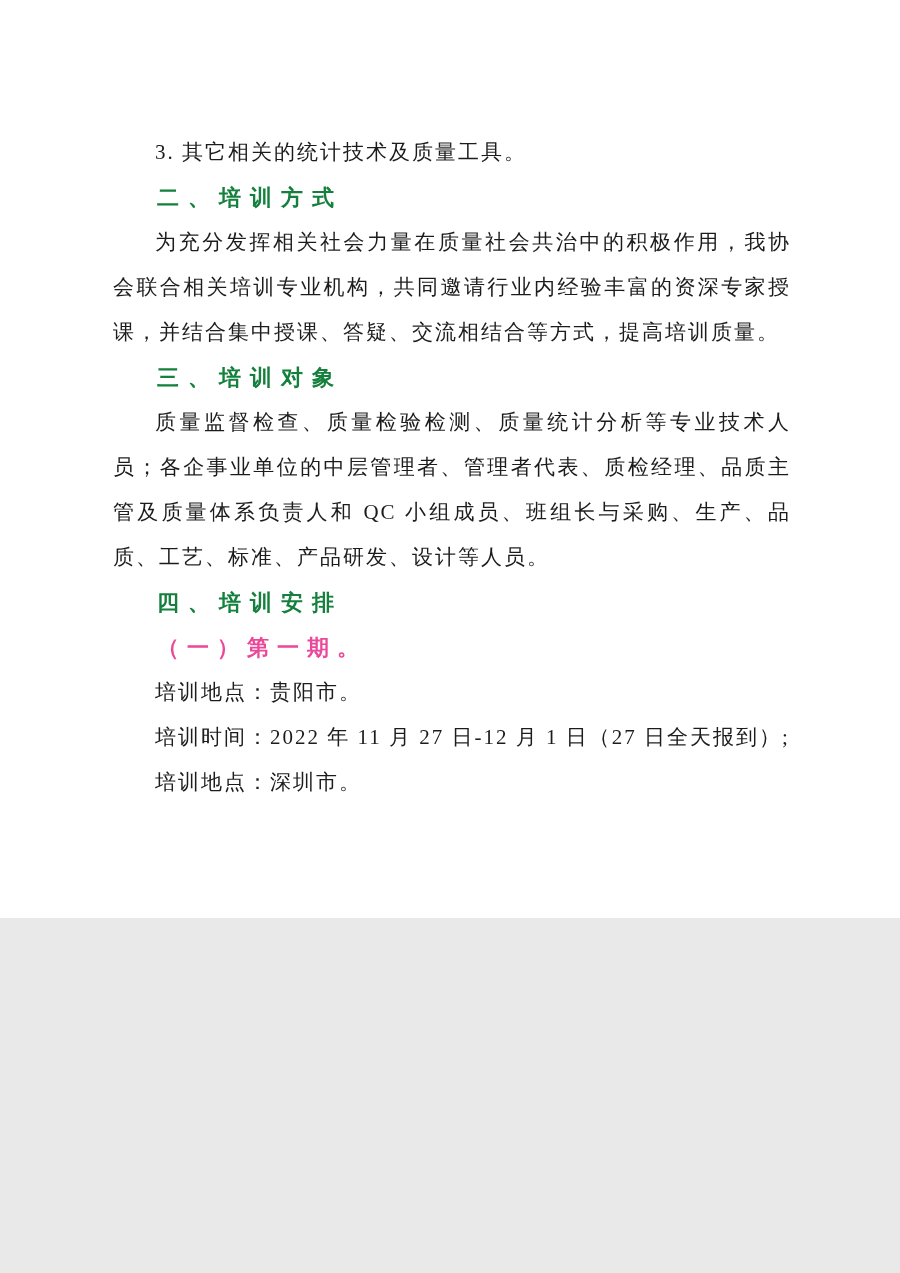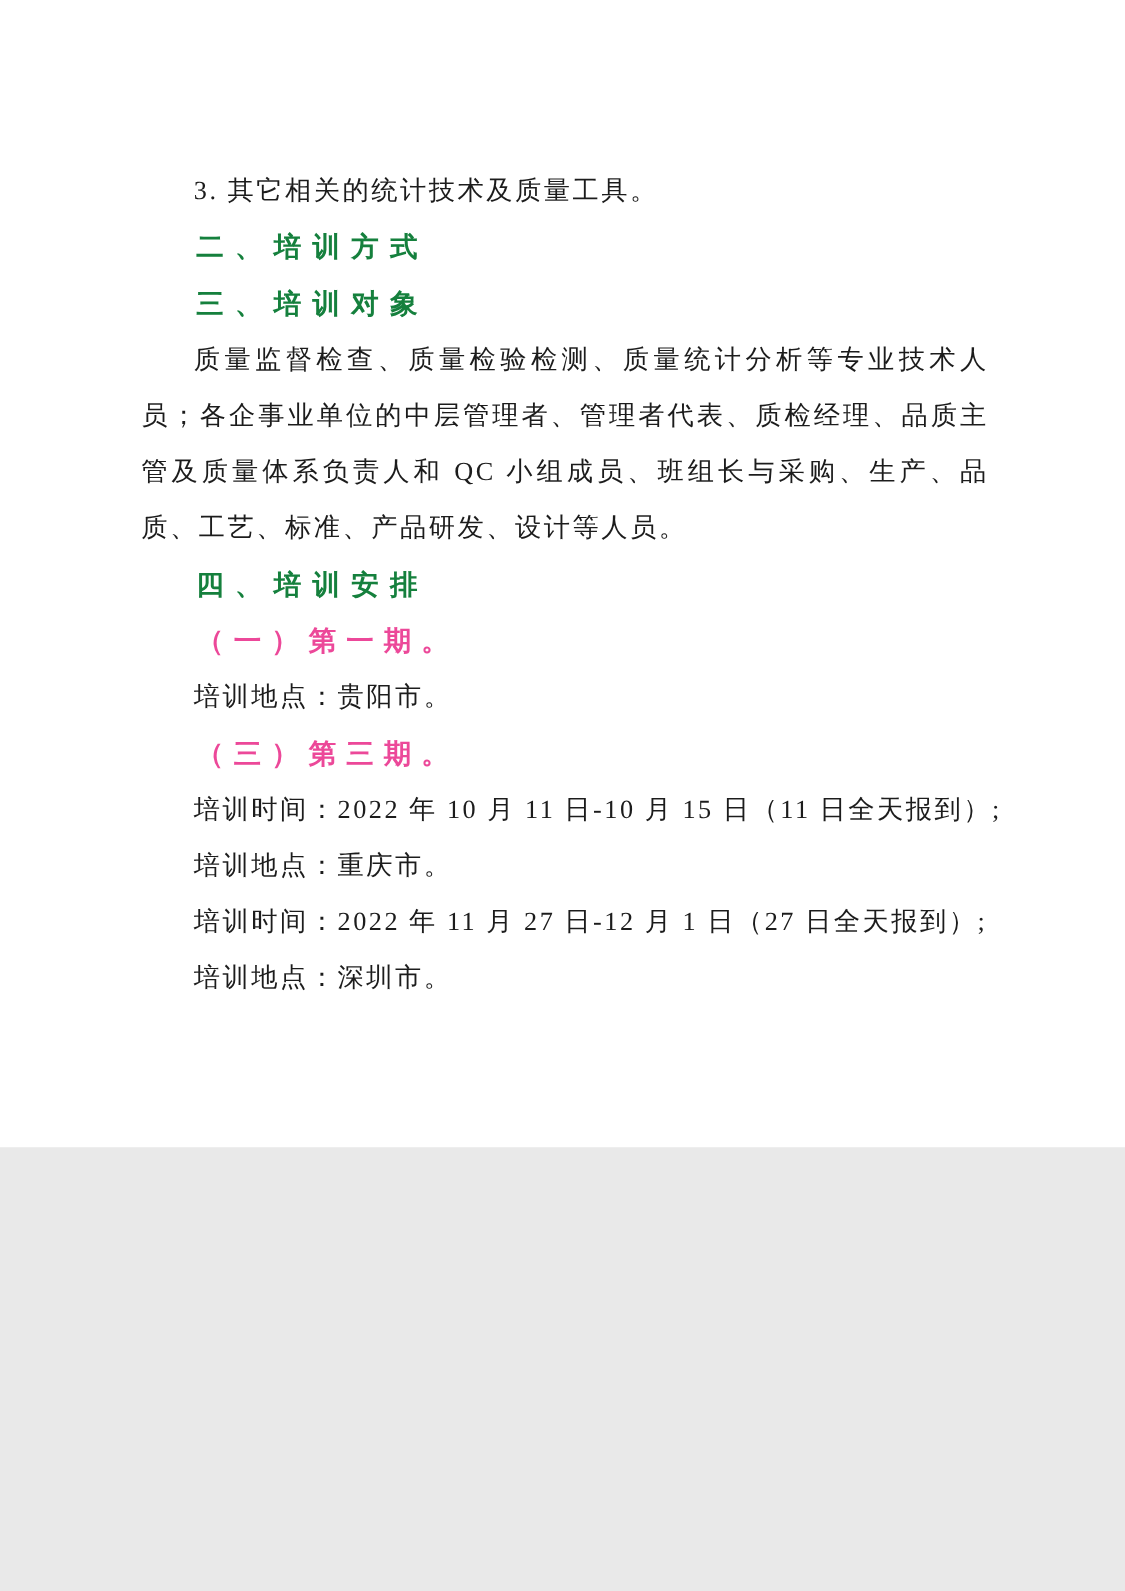--- a/index.html
+++ b/index.html
@@ -82,38 +82,34 @@
 <body>
 
 <div class="page">
 
   <div class="content">
 
     <p class="list-line">3. 其它相关的统计技术及质量工具。</p>
 
     <p class="heading">二、培训方式</p>
 
+    <p class="body-para">为充分发挥相关社会力量在质量社会共治中的积极作用，我协会联合相关培训专业机构，共同邀请行业内经验丰富的资深专家授课，并结合集中授课、答疑、交流相结合等方式，提高培训质量。</p>
 
     <p class="heading">三、培训对象</p>
 
     <p class="body-para">质量监督检查、质量检验检测、质量统计分析等专业技术人员；各企事业单位的中层管理者、管理者代表、质检经理、品质主管及质量体系负责人和 QC 小组成员、班组长与采购、生产、品质、工艺、标准、产品研发、设计等人员。</p>
 
     <p class="heading">四、培训安排</p>
 
     <div>
       <p class="session-title">（一）第一期。</p>
       <p class="session-line">培训地点：贵阳市。</p>
     </div>
 
 
-    <div>
-      <p class="session-title">（三）第三期。</p>
-      <p class="session-line">培训时间：2022 年 10 月 11 日-10 月 15 日（11 日全天报到）;</p>
-      <p class="session-line">培训地点：重庆市。</p>
-    </div>
 
     <div>
       <p class="session-line">培训时间：2022 年 11 月 27 日-12 月 1 日（27 日全天报到）;</p>
       <p class="session-line">培训地点：深圳市。</p>
     </div>
 
   </div>
 
   <div class="footer">
     <span class="dash">—</span>

